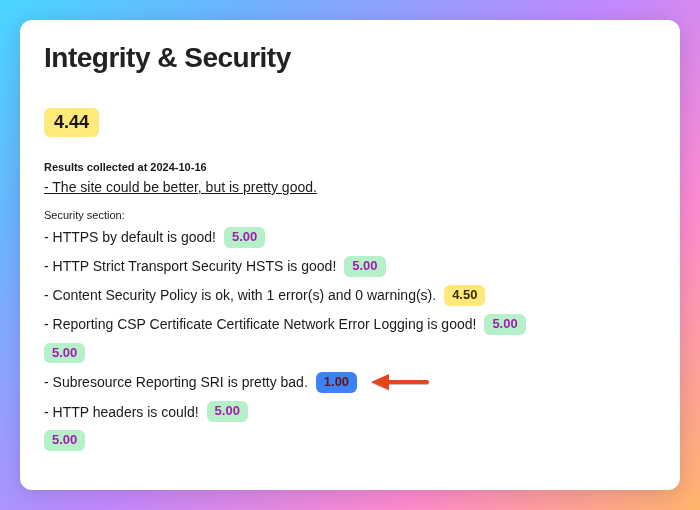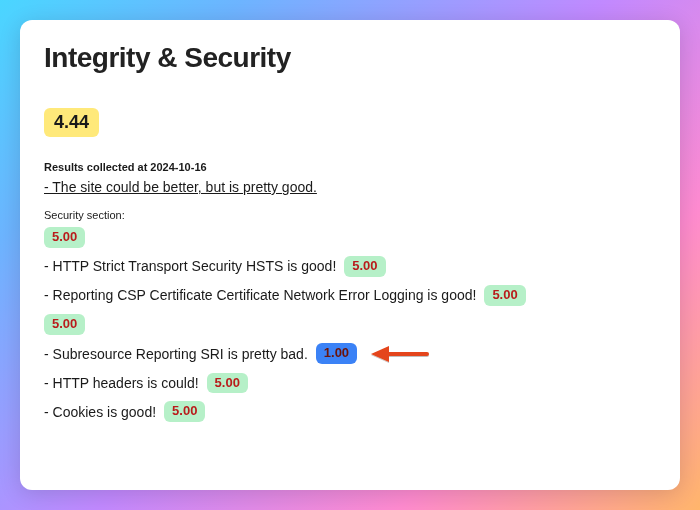--- a/index.html
+++ b/index.html
@@ -78,21 +78,21 @@
     white-space: normal;
   }
   .badge {
     display: inline-block;
     font-weight: 800;
     font-size: 13px;
     padding: 2px 8px;
     border-radius: 6px;
     line-height: 1.3;
   }
-  .badge-green { background: #b6f0c8; color: #b91c1c; }
+  .badge-green { background: #b6f0c8; color: #a21caf; }
   .badge-yellow { background: #ffe97a; color: #3a2e00; }
   .badge-red { background: #3b82f6; color: #6b140b; }
   .arrow-holder {
     display: inline-flex;
     align-items: center;
     margin-left: 4px;
   }
 </style>
 </head>
 <body>
@@ -105,25 +105,30 @@
     <span class="score-pill">4.44</span>
 
     <div class="collected">Results collected at 2024-10-16</div>
 
     <div class="summary">- The site could be better, but is pretty good.</div>
 
     <div class="section-label">Security section:</div>
 
     <div id="results-container">
         <div class="result-line">
+          <span class="result-text">- HTTPS by default is good!</span>
           <span class="badge badge-green">5.00</span>
         </div>
         <div class="result-line">
           <span class="result-text">- HTTP Strict Transport Security HSTS is good!</span>
           <span class="badge badge-green">5.00</span>
+        </div>
+        <div class="result-line">
+          <span class="result-text">- Content Security Policy is ok, with 1 error(s) and 0 warning(s).</span>
+          <span class="badge badge-yellow">4.50</span>
         </div>
         <div class="result-line">
           <span class="result-text">- Reporting CSP Certificate Certificate Network Error Logging is good!</span>
           <span class="badge badge-green">5.00</span>
         </div>
         <div class="result-line">
           <span class="badge badge-green">5.00</span>
         </div>
         <div class="result-line">
           <span class="result-text">- Subresource Reporting SRI is pretty bad.</span>
@@ -140,19 +145,18 @@
                 <polygon points="2,11 20,3 20,19" fill="#e4451a"></polygon>
               </g>
             </svg>
           </span>
         </div>
         <div class="result-line">
           <span class="result-text">- HTTP headers is could!</span>
           <span class="badge badge-green">5.00</span>
         </div>
         <div class="result-line">
-          <span class="result-text">- Cookies is good!</span>
           <span class="badge badge-green">5.00</span>
         </div>
       </div>
 
   </div>
 </div>
 
 </body></html>

